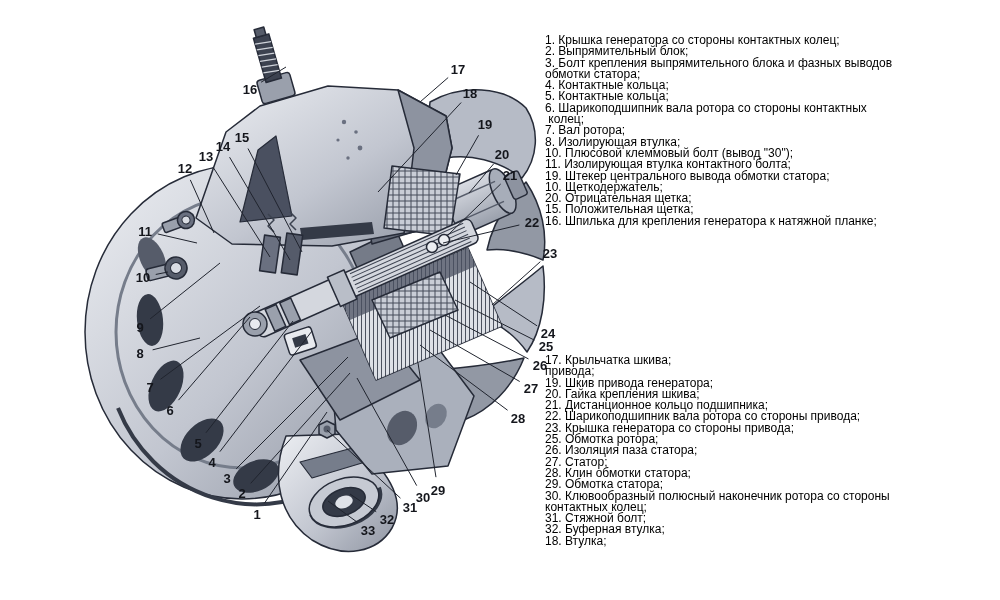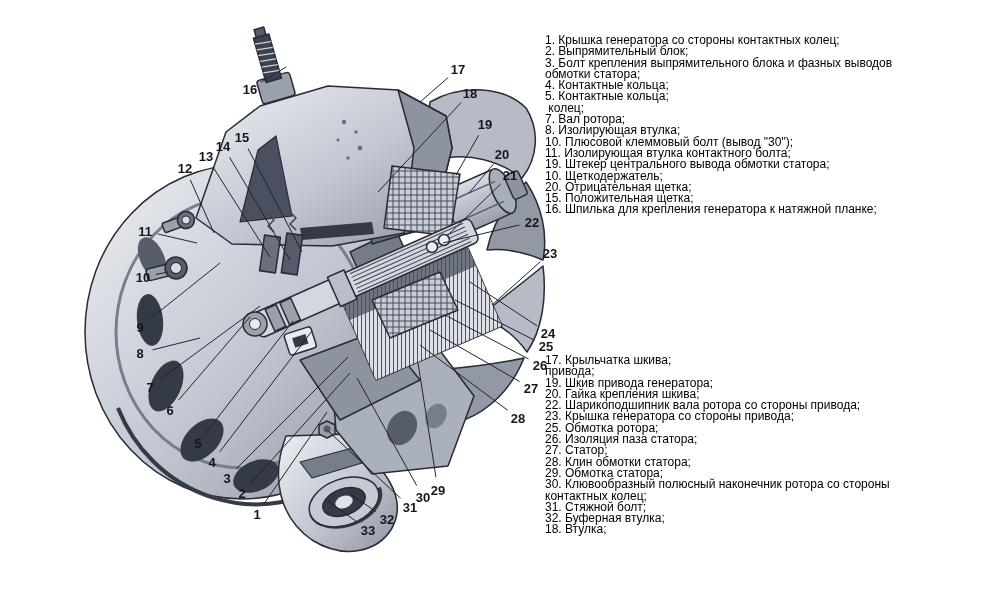--- a/index.html
+++ b/index.html
@@ -346,36 +346,38 @@
       </g>
   </svg>
 
   <div class="legend" id="legend-top">
       <div class="legend-line">1. Крышка генератора со стороны контактных колец;</div>
       <div class="legend-line">2. Выпрямительный блок;</div>
       <div class="legend-line">3. Болт крепления выпрямительного блока и фазных выводов</div>
       <div class="legend-line">обмотки статора;</div>
       <div class="legend-line">4. Контактные кольца;</div>
       <div class="legend-line">5. Контактные кольца;</div>
+      <div class="legend-line">6. Шарикоподшипник вала ротора со стороны контактных</div>
       <div class="legend-line"> колец;</div>
       <div class="legend-line">7. Вал ротора;</div>
       <div class="legend-line">8. Изолирующая втулка;</div>
       <div class="legend-line">10. Плюсовой клеммовый болт (вывод "30");</div>
       <div class="legend-line">11. Изолирующая втулка контактного болта;</div>
       <div class="legend-line">19. Штекер центрального вывода обмотки статора;</div>
       <div class="legend-line">10. Щеткодержатель;</div>
       <div class="legend-line">20. Отрицательная щетка;</div>
       <div class="legend-line">15. Положительная щетка;</div>
       <div class="legend-line">16. Шпилька для крепления генератора к натяжной планке;</div>
     </div>
   <div class="legend" id="legend-bottom">
       <div class="legend-line">17. Крыльчатка шкива;</div>
       <div class="legend-line">привода;</div>
       <div class="legend-line">19. Шкив привода генератора;</div>
       <div class="legend-line">20. Гайка крепления шкива;</div>
+      <div class="legend-line">21. Дистанционное кольцо подшипника;</div>
       <div class="legend-line">22. Шарикоподшипник вала ротора со стороны привода;</div>
       <div class="legend-line">23. Крышка генератора со стороны привода;</div>
       <div class="legend-line">25. Обмотка ротора;</div>
       <div class="legend-line">26. Изоляция паза статора;</div>
       <div class="legend-line">27. Статор;</div>
       <div class="legend-line">28. Клин обмотки статора;</div>
       <div class="legend-line">29. Обмотка статора;</div>
       <div class="legend-line">30. Клювообразный полюсный наконечник ротора со стороны</div>
       <div class="legend-line">контактных колец;</div>
       <div class="legend-line">31. Стяжной болт;</div>

